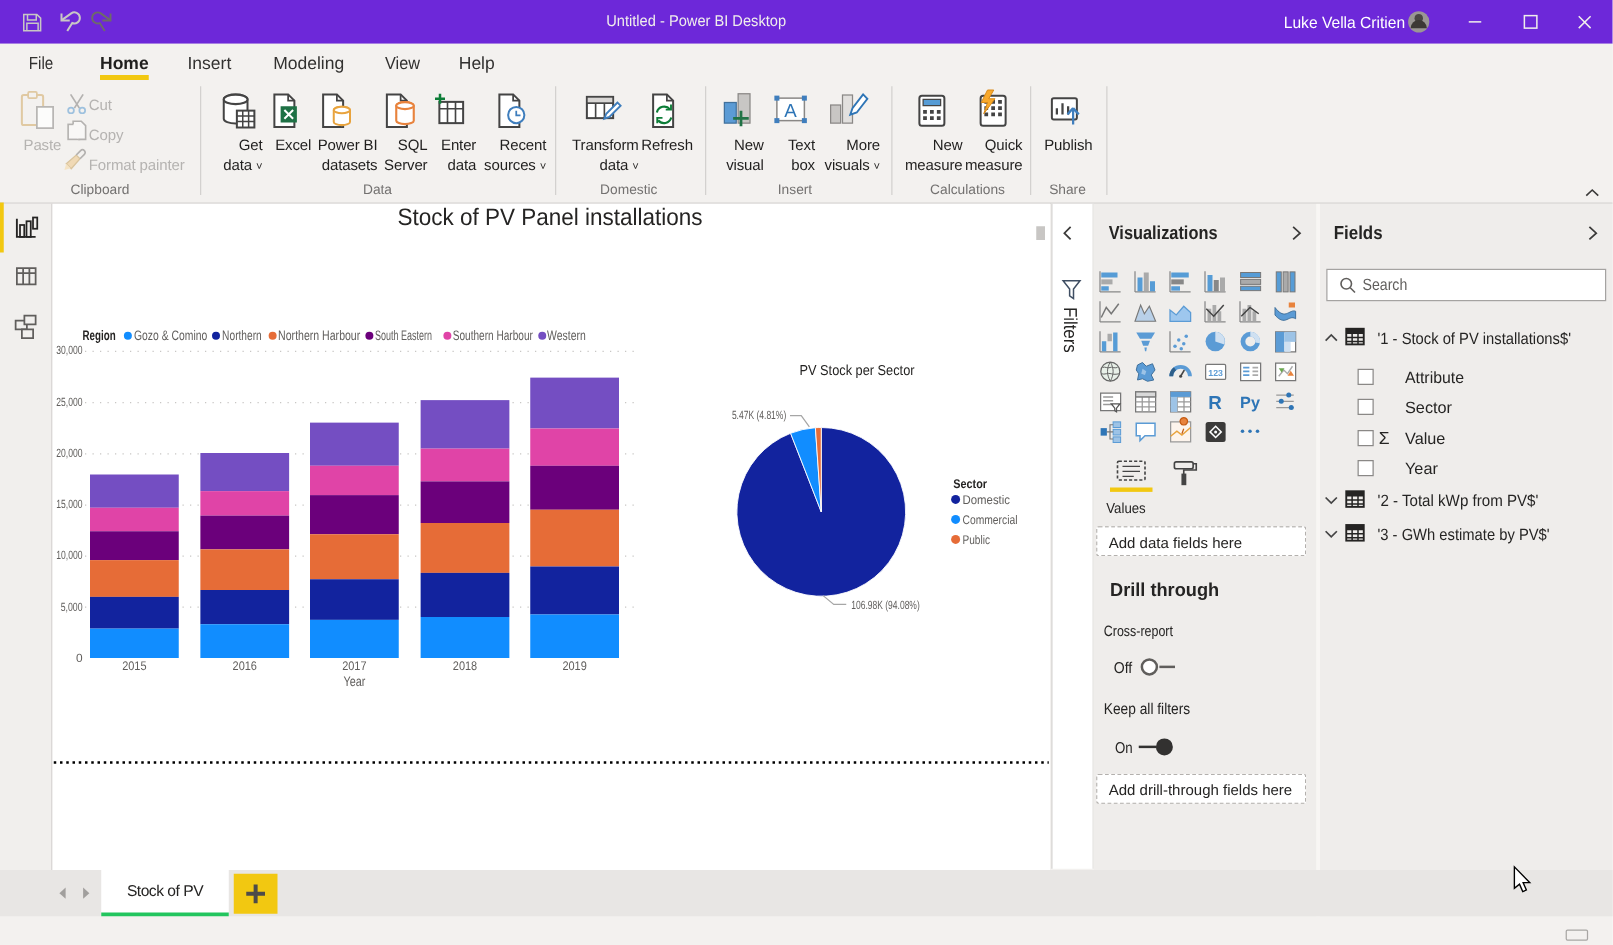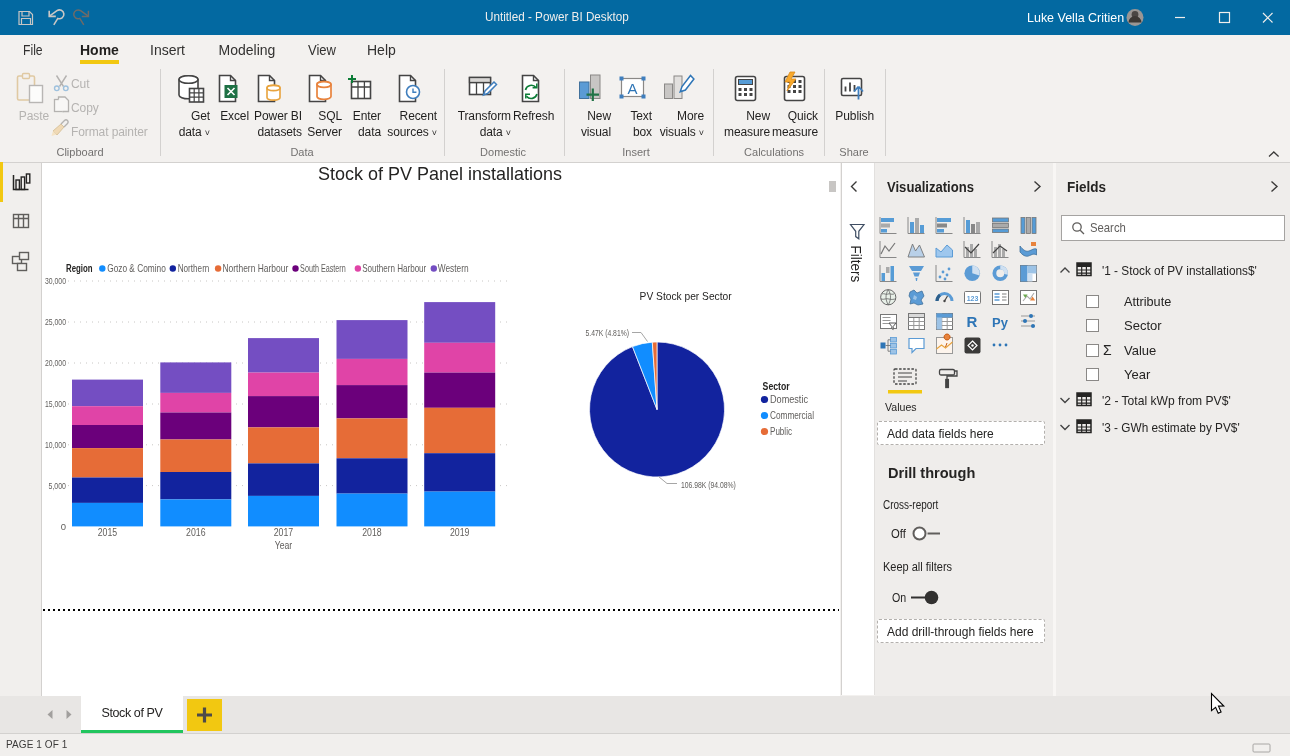--- a/index.html
+++ b/index.html
@@ -1,20 +1,20 @@
 <!DOCTYPE html>
 <html><head>
 <meta charset="utf-8">
 <style>
 html,body{margin:0;padding:0;}
 body{width:1290px;height:756px;overflow:hidden;font-family:"Liberation Sans",sans-serif;-webkit-font-smoothing:antialiased;}
 #root{position:absolute;top:0;left:0;width:1290px;height:756px;background:#f3f1ef;}
 .abs{position:absolute;}
 
-#titlebar{position:absolute;top:0;left:0;width:1290px;height:35px;background:#0369a1;color:#f5f4f2;}
+#titlebar{position:absolute;top:0;left:0;width:1290px;height:35px;background:#6d28d9;color:#f5f4f2;}
 #titlebar .t{position:absolute;top:10px;left:485px;font-size:12.5px;color:#f0eeec;transform:scaleX(0.937);transform-origin:left center;white-space:nowrap;}
 
 #ribbon{position:absolute;top:35px;left:0;width:1290px;height:127px;background:#f3f1ef;border-bottom:1px solid #d3d1cf;}
 .rtab{position:absolute;top:42px;font-size:14px;color:#323130;}
 .rlabel{position:absolute;font-size:12px;color:#201f1e;text-align:right;white-space:nowrap;letter-spacing:-0.1px;line-height:16px;}
 .rlabel.dis{color:#b5b3b1;}
 .rgroup{position:absolute;top:146px;font-size:11px;color:#737170;text-align:center;white-space:nowrap;}
 .rsep{position:absolute;top:69px;height:87px;width:1px;background:#d3d1cf;}
 
 #rail{position:absolute;top:163px;left:0;width:41px;height:533px;background:#f1efed;border-right:1px solid #d3d1cf;}
@@ -676,14 +676,13 @@
       <path d="M52.5,710 l-5,4.5 5,4.5 z"></path>
       <path d="M66.5,710 l5,4.5 -5,4.5 z"></path>
     </g>
 
     <path d="M204.5,707.5 v15 M197,715 h15" stroke="#4d4b49" stroke-width="3.2"></path>
   </svg>
 
   <div id="tabstrip"></div>
   <div id="pagetab">Stock of PV</div>
   <div id="plusbtn"></div>
-  <div id="statusbar">PAGE 1 OF 1</div>
 </div>
 
 </body></html>

